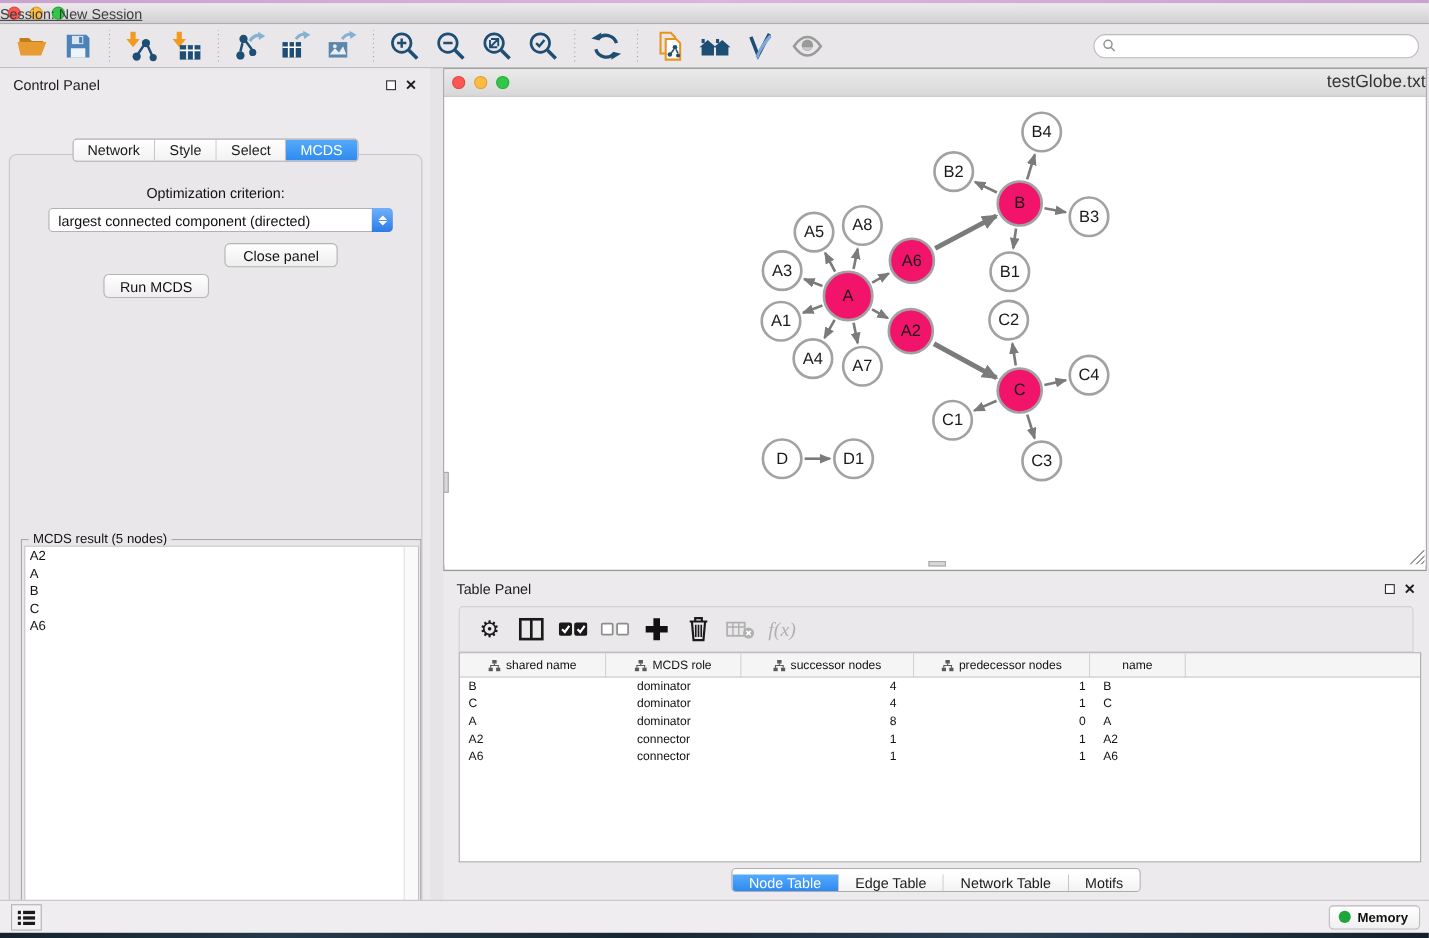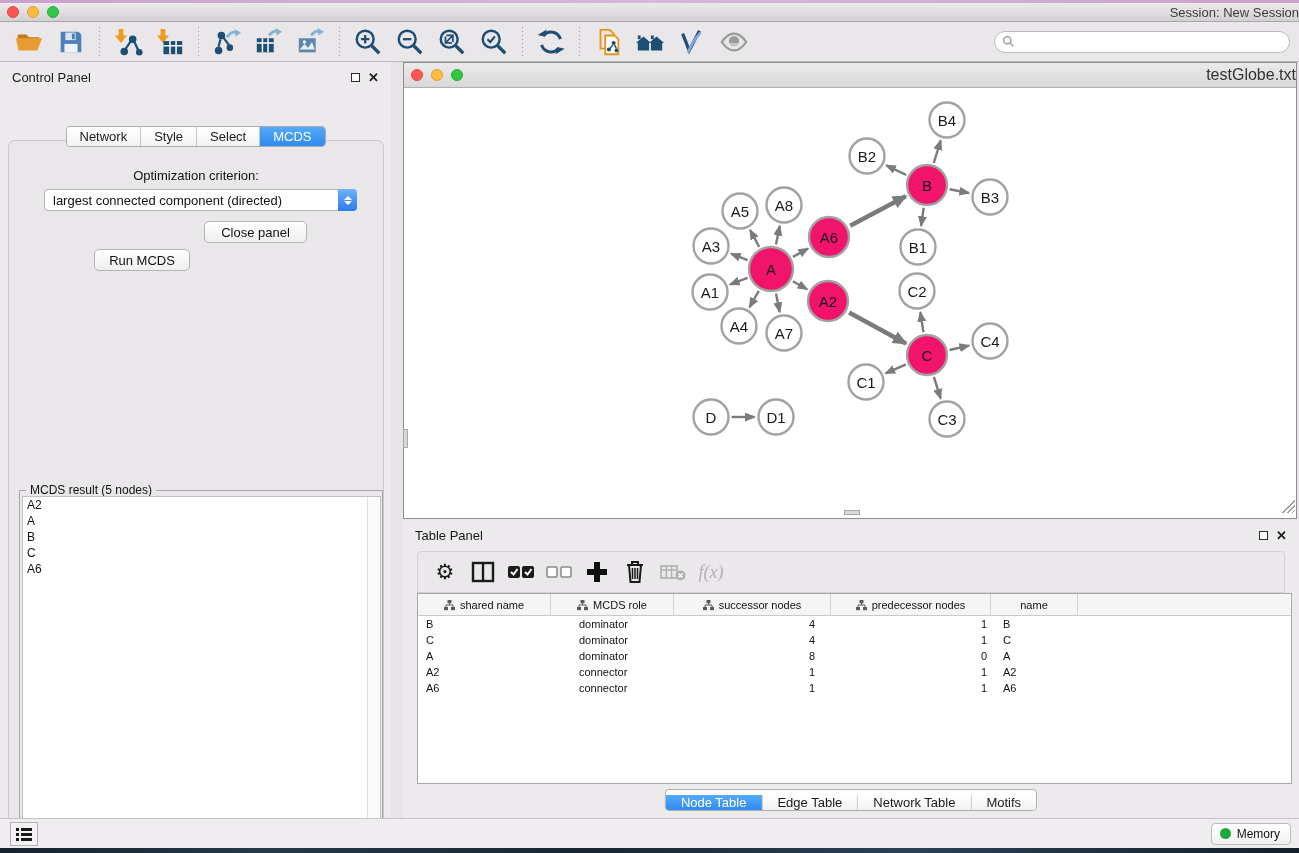--- a/index.html
+++ b/index.html
@@ -10,22 +10,22 @@
   
   #wallpaper-top { left:0; top:0; width:1299px; height:3px;
     background:linear-gradient(90deg,#c9a3ce,#d9b4dc,#c9a3ce); }
   #titlebar { left:0; top:3px; width:1299px; height:19px;
     background:linear-gradient(#eceaec,#d2d0d2); border-bottom:1px solid #a9a7a9;
     display:flex; align-items:center; }
   .tl { width:12px; height:12px; border-radius:50%; margin-left:8px; }
   .tl.red { background:#fc5753; border:1px solid #df4744; margin-left:7px; }
   .tl.yel { background:#fdbc40; border:1px solid #de9f34; }
   .tl.grn { background:#33c748; border:1px solid #27aa35; }
-  #window-title { position:absolute; left:0; width:100%; text-align:right;
-    font-size:13px; color:#3c3c3c; }
+  #window-title { position:absolute; left:0; width:100%; text-align:left;
+    font-size:13px; color:#3c3c3c;text-decoration:underline; }
 
   #toolbar { left:0; top:22px; width:1299px; height:40px; background:#e9e7e9;
     border-bottom:1px solid #bdbbbd; display:flex; align-items:center; padding-left:8px; }
   .tbi { width:32px; height:32px; display:flex; align-items:center; justify-content:center;
     margin:0 5px; }
   .tsep { width:1px; height:30px; margin:0 7px;
     background-image:linear-gradient(#9a9a9a 30%, transparent 0);
     background-size:1px 4px; }
   #search-wrap { margin-left:auto; margin-right:9px; width:296px; height:22px;
     border:1px solid #bcbabc; border-radius:11px; background:#fff;
@@ -119,21 +119,21 @@
   .c1 { padding-left:28px; }
   .c2 { justify-content:flex-end; padding-right:16px; }
   .c3 { justify-content:flex-end; padding-right:4px; }
   .c4 { padding-left:12px; }
 
   #tp-tabs { position:absolute; left:50%; transform:translateX(-50%); top:269px; height:22px;align-items:flex-end; }
   #tp-tabs .seg { padding:0 15px; }
 
   
   #status-bar { left:0; top:818px; width:1299px; height:30px; background:#efedef;
-    border-top:1px solid #c6c4c6; display:flex; align-items:center; }
+    border-top:1px solid #c6c4c6; display:flex; align-items:center;font-weight:bold; }
   #status-list-btn { width:28px; height:24px; margin-left:10px; background:#f3f1f3;
     border:1px solid #b3b1b3; display:flex; align-items:center; justify-content:center; }
   #memory-btn { margin-left:auto; margin-right:8px; height:22px; padding:0 10px 0 8px;
     background:linear-gradient(#ffffff,#f0f0f0); border:1px solid #bdbbbd; border-radius:4px;
     display:flex; align-items:center; gap:6px; font-size:12px; color:#111; }
   #memory-dot { width:11px; height:11px; border-radius:50%; }
   #wallpaper-bottom { left:0; top:848px; width:1299px; height:5px;
     background:linear-gradient(90deg,#15222e,#24394a 20%,#182633 45%,#2a4156 70%,#131f2a); }
 
   svg text { font-family:"Liberation Sans",sans-serif; }

